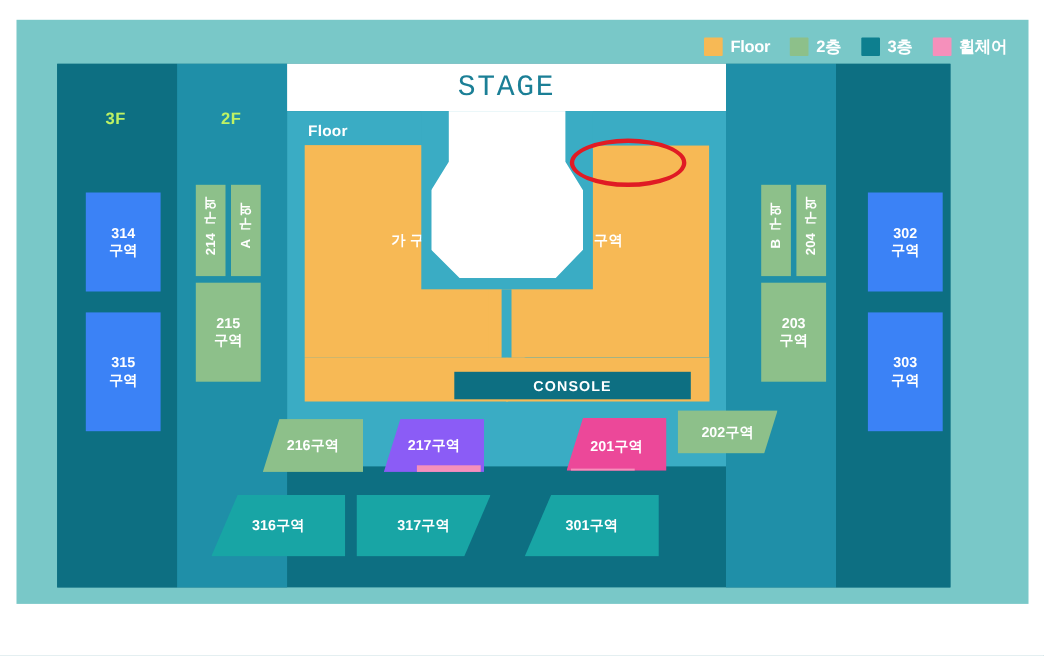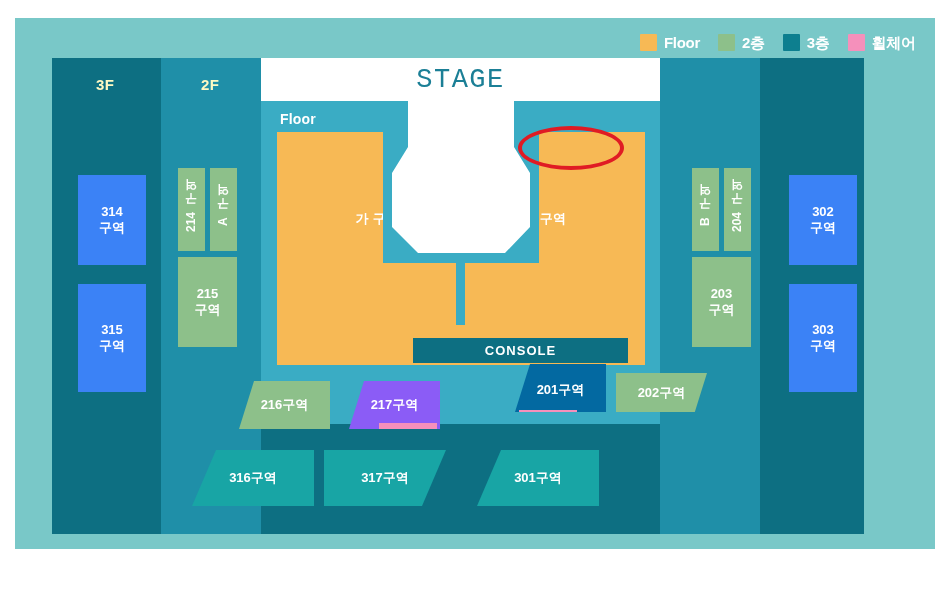--- a/index.html
+++ b/index.html
@@ -40,22 +40,23 @@
   
   .band-3f-left{position:absolute;left:0px;top:0px;width:109px;height:476px;background:#0d6f82;}
   
   .band-2f-left{position:absolute;left:109px;top:0px;width:100px;height:476px;background:#1f8fa8;}
   
   .band-2f-right{position:absolute;left:608px;top:0px;width:100px;height:476px;background:#1f8fa8;}
   
   .band-3f-right{position:absolute;left:708px;top:0px;width:104px;height:476px;background:#0d6f82;}
 
   .floor-label-txt{
-    position:absolute;color:#fef9c3;font-size:15px;font-weight:bold;
+    position:absolute;color:#bef264;font-size:15px;font-weight:bold;
     letter-spacing:0.4px;
+    margin-top:24px;
   }
 
   
   .stage-white{
     position:absolute;left:209px;top:0px;width:399px;height:43px;background:#ffffff;
   }
   .stage-text{
     position:absolute;left:209px;top:0px;width:399px;height:43px;
     display:flex;align-items:center;justify-content:center;
     color:#1b7f96;font-size:27px;letter-spacing:1.5px;
@@ -211,21 +212,21 @@
       <span>216구역</span>
     </div>
 
     <div class="trap" style="left:297px;top:323px;width:91px;height:48px;background:#8b5cf6;
                 clip-path:polygon(15px 0, 91px 0, 91px 48px, 0 48px);">
       <span>217구역</span>
       <span class="wheel-bar" style="left:30px;bottom:0;width:58px;"></span>
     </div>
 
 
-    <div class="trap" style="left:463px;top:306px;width:91px;height:52px;background:#0369a1;
+    <div class="trap" style="left:463px;top:322px;width:91px;height:52px;background:#ec4899;
                 clip-path:polygon(15px 0, 91px 0, 91px 48px, 0 48px);">
       <span>201구역</span>
       <span class="wheel-bar" style="left:4px;bottom:0;width:58px;"></span>
     </div>
 
     <div class="trap" style="left:564px;top:315px;width:91px;height:39px;background:#8dc08a;
                 clip-path:polygon(0 0, 91px 0, 76px 48px, 0 48px);">
       <span>202구역</span>
     </div>
 

